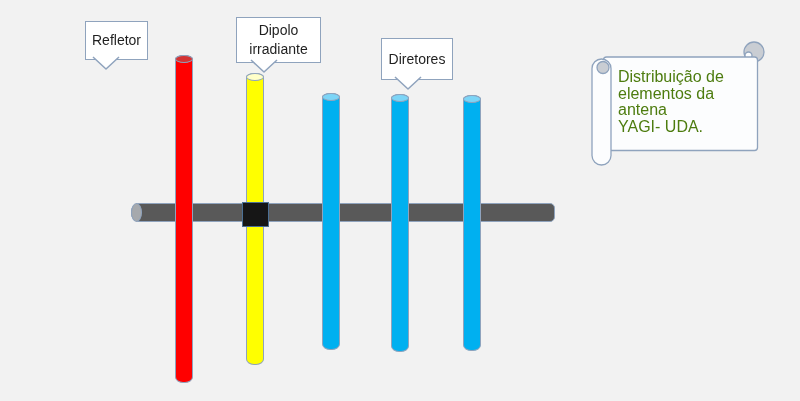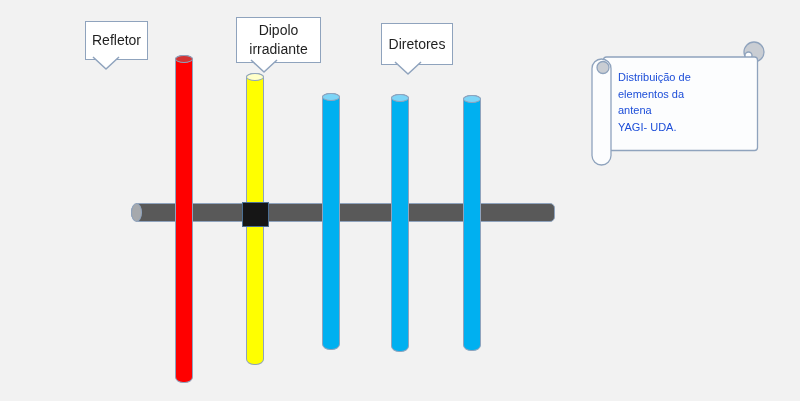--- a/index.html
+++ b/index.html
@@ -57,21 +57,21 @@
   .callout .tail { position:absolute; top:calc(100% - 2px); overflow:visible; }
   .callout .tail path { fill:#ffffff; stroke:var(--edge); stroke-width:1.5; stroke-linejoin:round; }
 
   
   .scroll-note { position:absolute; left:588px; top:42px; width:180px; height:126px; }
   .scroll-note svg { position:absolute; left:0; top:0; overflow:visible; }
   .paper    { fill:#fcfdfe; stroke:var(--edge); stroke-width:1.3; }
   .roll-end { fill:#c9cdd3; stroke:var(--edge); stroke-width:1.3; }
   .note-text {
     position:absolute; left:30px; top:27px; width:134px;
-    font-size:11px; line-height:16.5px; color:#1d4ed8;
+    font-size:16px; line-height:16.5px; color:#4d7c0f;
     white-space:pre-line;
   }
 </style>
 </head>
 <body>
 
 <div class="stage" style="background-color: rgb(242, 242, 242); --edge: #8fa3bd;">
 
   <div class="boom" style="--fill: #595959; --cap: #a6a9ad;"></div>
 
@@ -92,21 +92,21 @@
     </svg>
   </div>
 
   <div class="callout" style="left:236px; top:17px; width:85px; height:46px">
     <span style="width:72px">Dipolo irradiante</span>
     <svg class="tail" width="30" height="14" viewBox="0 0 30 14" style="left:13px">
       <path d="M1 0 L14 12 L27 0"></path>
     </svg>
   </div>
 
-  <div class="callout" style="left:381px; top:23px; width:72px; height:42px">
+  <div class="callout" style="left:381px; top:38px; width:72px; height:42px">
     <span>Diretores</span>
     <svg class="tail" width="30" height="14" viewBox="0 0 30 14" style="left:12px">
       <path d="M1 0 L14 12 L27 0"></path>
     </svg>
   </div>
 
   <div class="scroll-note">
     <svg width="180" height="126" viewBox="0 0 180 126">
 
       <circle class="roll-end" cx="166" cy="10" r="10"></circle>

